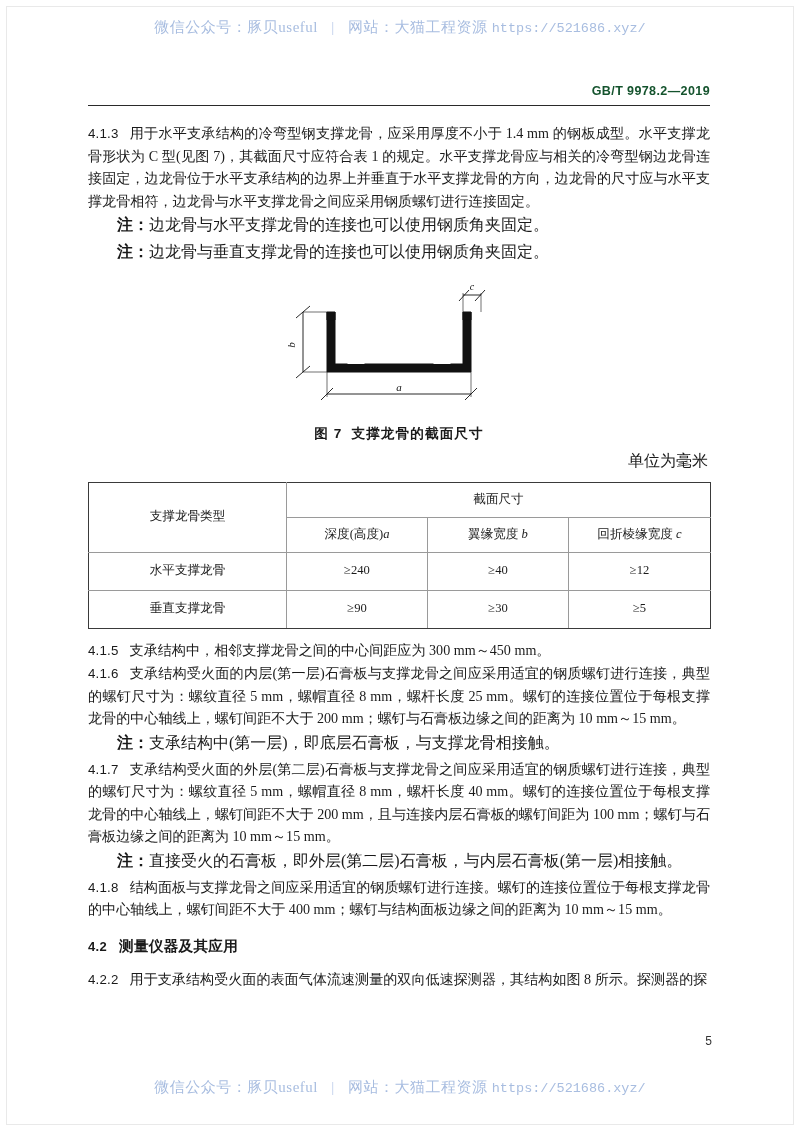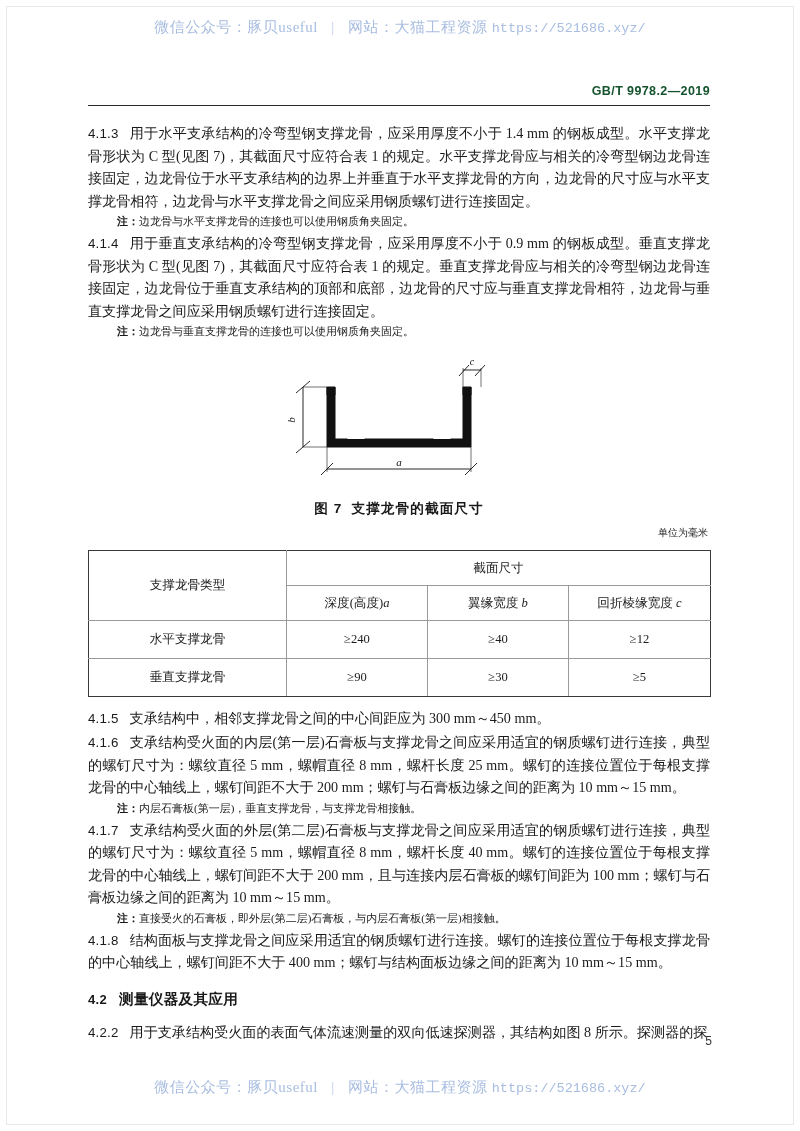--- a/index.html
+++ b/index.html
@@ -94,21 +94,21 @@
   }
   p.clause .num {
     font-family: "Liberation Sans", "DejaVu Sans", sans-serif;
     font-size: 13.3px;
     letter-spacing: 0.2px;
     margin-right: 11px;
   }
   p.note {
     margin: 1px 0 2px 0;
     padding-left: 29px;
-    font-size: 11px;
+    font-size: 16px;
     line-height: 1.55;
     text-align: justify;
   }
   p.note .note-label {
     font-weight: bold;
   }
   .gap-md { height: 10px; }
 
   h2.section {
     margin: 16px 0 12px 0;
@@ -146,21 +146,21 @@
   .tbl-caption {
     text-align: center;
     font-family: "Liberation Sans", "DejaVu Sans", sans-serif;
     font-weight: bold;
     font-size: 13.6px;
     letter-spacing: 1.1px;
   }
   .tbl-caption .cap-num { margin-right: 9px; }
   .unit-line {
     text-align: right;
-    font-size: 10px;
+    font-size: 16px;
     margin-top: -14px;
     margin-bottom: 10px;
     padding-right: 2px;
   }
   table.spec {
     border-collapse: collapse;
     width: 622px;
     table-layout: fixed;
     font-size: 12.6px;
   }
@@ -209,23 +209,20 @@
 
   <div class="content">
 
     <p class="clause">
       <span class="num">4.1.3</span><span>用于水平支承结构的冷弯型钢支撑龙骨，应采用厚度不小于 1.4 mm 的钢板成型。水平支撑龙骨形状为 C 型(见图 7)，其截面尺寸应符合表 1 的规定。水平支撑龙骨应与相关的冷弯型钢边龙骨连接固定，边龙骨位于水平支承结构的边界上并垂直于水平支撑龙骨的方向，边龙骨的尺寸应与水平支撑龙骨相符，边龙骨与水平支撑龙骨之间应采用钢质螺钉进行连接固定。</span>
     </p>
     <p class="note">
       <span class="note-label">注：</span><span>边龙骨与水平支撑龙骨的连接也可以使用钢质角夹固定。</span>
     </p>
 
-    <p class="clause">
-      <span class="num">4.1.4</span><span>用于垂直支承结构的冷弯型钢支撑龙骨，应采用厚度不小于 0.9 mm 的钢板成型。垂直支撑龙骨形状为 C 型(见图 7)，其截面尺寸应符合表 1 的规定。垂直支撑龙骨应与相关的冷弯型钢边龙骨连接固定，边龙骨位于垂直支承结构的顶部和底部，边龙骨的尺寸应与垂直支撑龙骨相符，边龙骨与垂直支撑龙骨之间应采用钢质螺钉进行连接固定。</span>
-    </p>
     <p class="note">
       <span class="note-label">注：</span><span>边龙骨与垂直支撑龙骨的连接也可以使用钢质角夹固定。</span>
     </p>
 
     <div class="figure-block">
       <svg class="figure-svg-wrap" width="260" height="128" viewBox="0 0 260 128">
         <g stroke="#111" fill="none">
 
           <path d="M 58 33
                    L 58 93
@@ -311,21 +308,21 @@
     <div class="gap-md"></div>
 
     <p class="clause">
       <span class="num">4.1.5</span><span>支承结构中，相邻支撑龙骨之间的中心间距应为 300 mm～450 mm。</span>
     </p>
 
     <p class="clause">
       <span class="num">4.1.6</span><span>支承结构受火面的内层(第一层)石膏板与支撑龙骨之间应采用适宜的钢质螺钉进行连接，典型的螺钉尺寸为：螺纹直径 5 mm，螺帽直径 8 mm，螺杆长度 25 mm。螺钉的连接位置位于每根支撑龙骨的中心轴线上，螺钉间距不大于 200 mm；螺钉与石膏板边缘之间的距离为 10 mm～15 mm。</span>
     </p>
     <p class="note">
-      <span class="note-label">注：</span><span>内层石膏板(第一层)，垂直支撑龙骨，与支撑龙骨相接触。</span>
+      <span class="note-label">注：</span><span>支承结构中(第一层)，即底层石膏板，与支撑龙骨相接触。</span>
     </p>
 
     <p class="clause">
       <span class="num">4.1.7</span><span>支承结构受火面的外层(第二层)石膏板与支撑龙骨之间应采用适宜的钢质螺钉进行连接，典型的螺钉尺寸为：螺纹直径 5 mm，螺帽直径 8 mm，螺杆长度 40 mm。螺钉的连接位置位于每根支撑龙骨的中心轴线上，螺钉间距不大于 200 mm，且与连接内层石膏板的螺钉间距为 100 mm；螺钉与石膏板边缘之间的距离为 10 mm～15 mm。</span>
     </p>
     <p class="note">
       <span class="note-label">注：</span><span>直接受火的石膏板，即外层(第二层)石膏板，与内层石膏板(第一层)相接触。</span>
     </p>
 
     <p class="clause">

